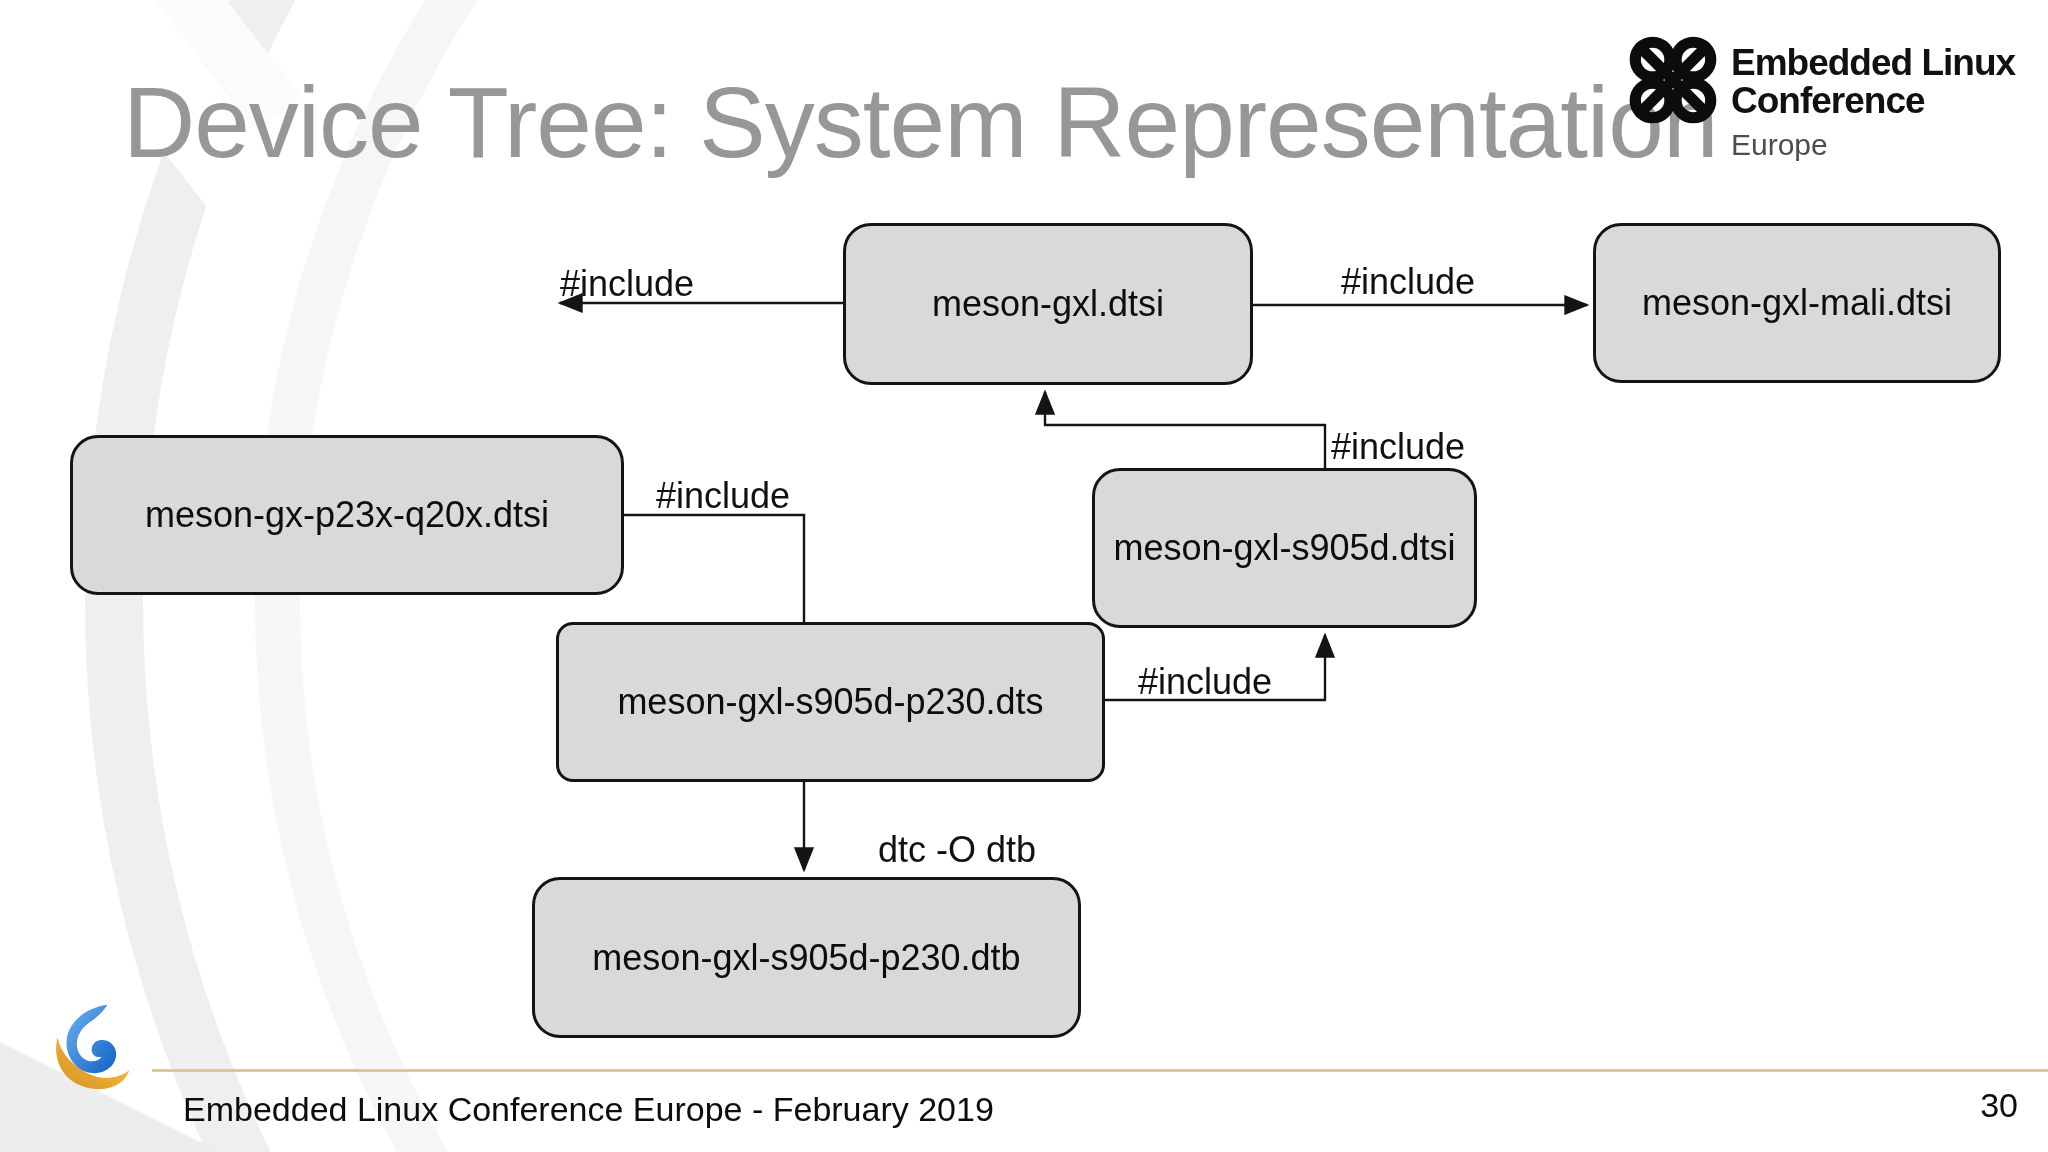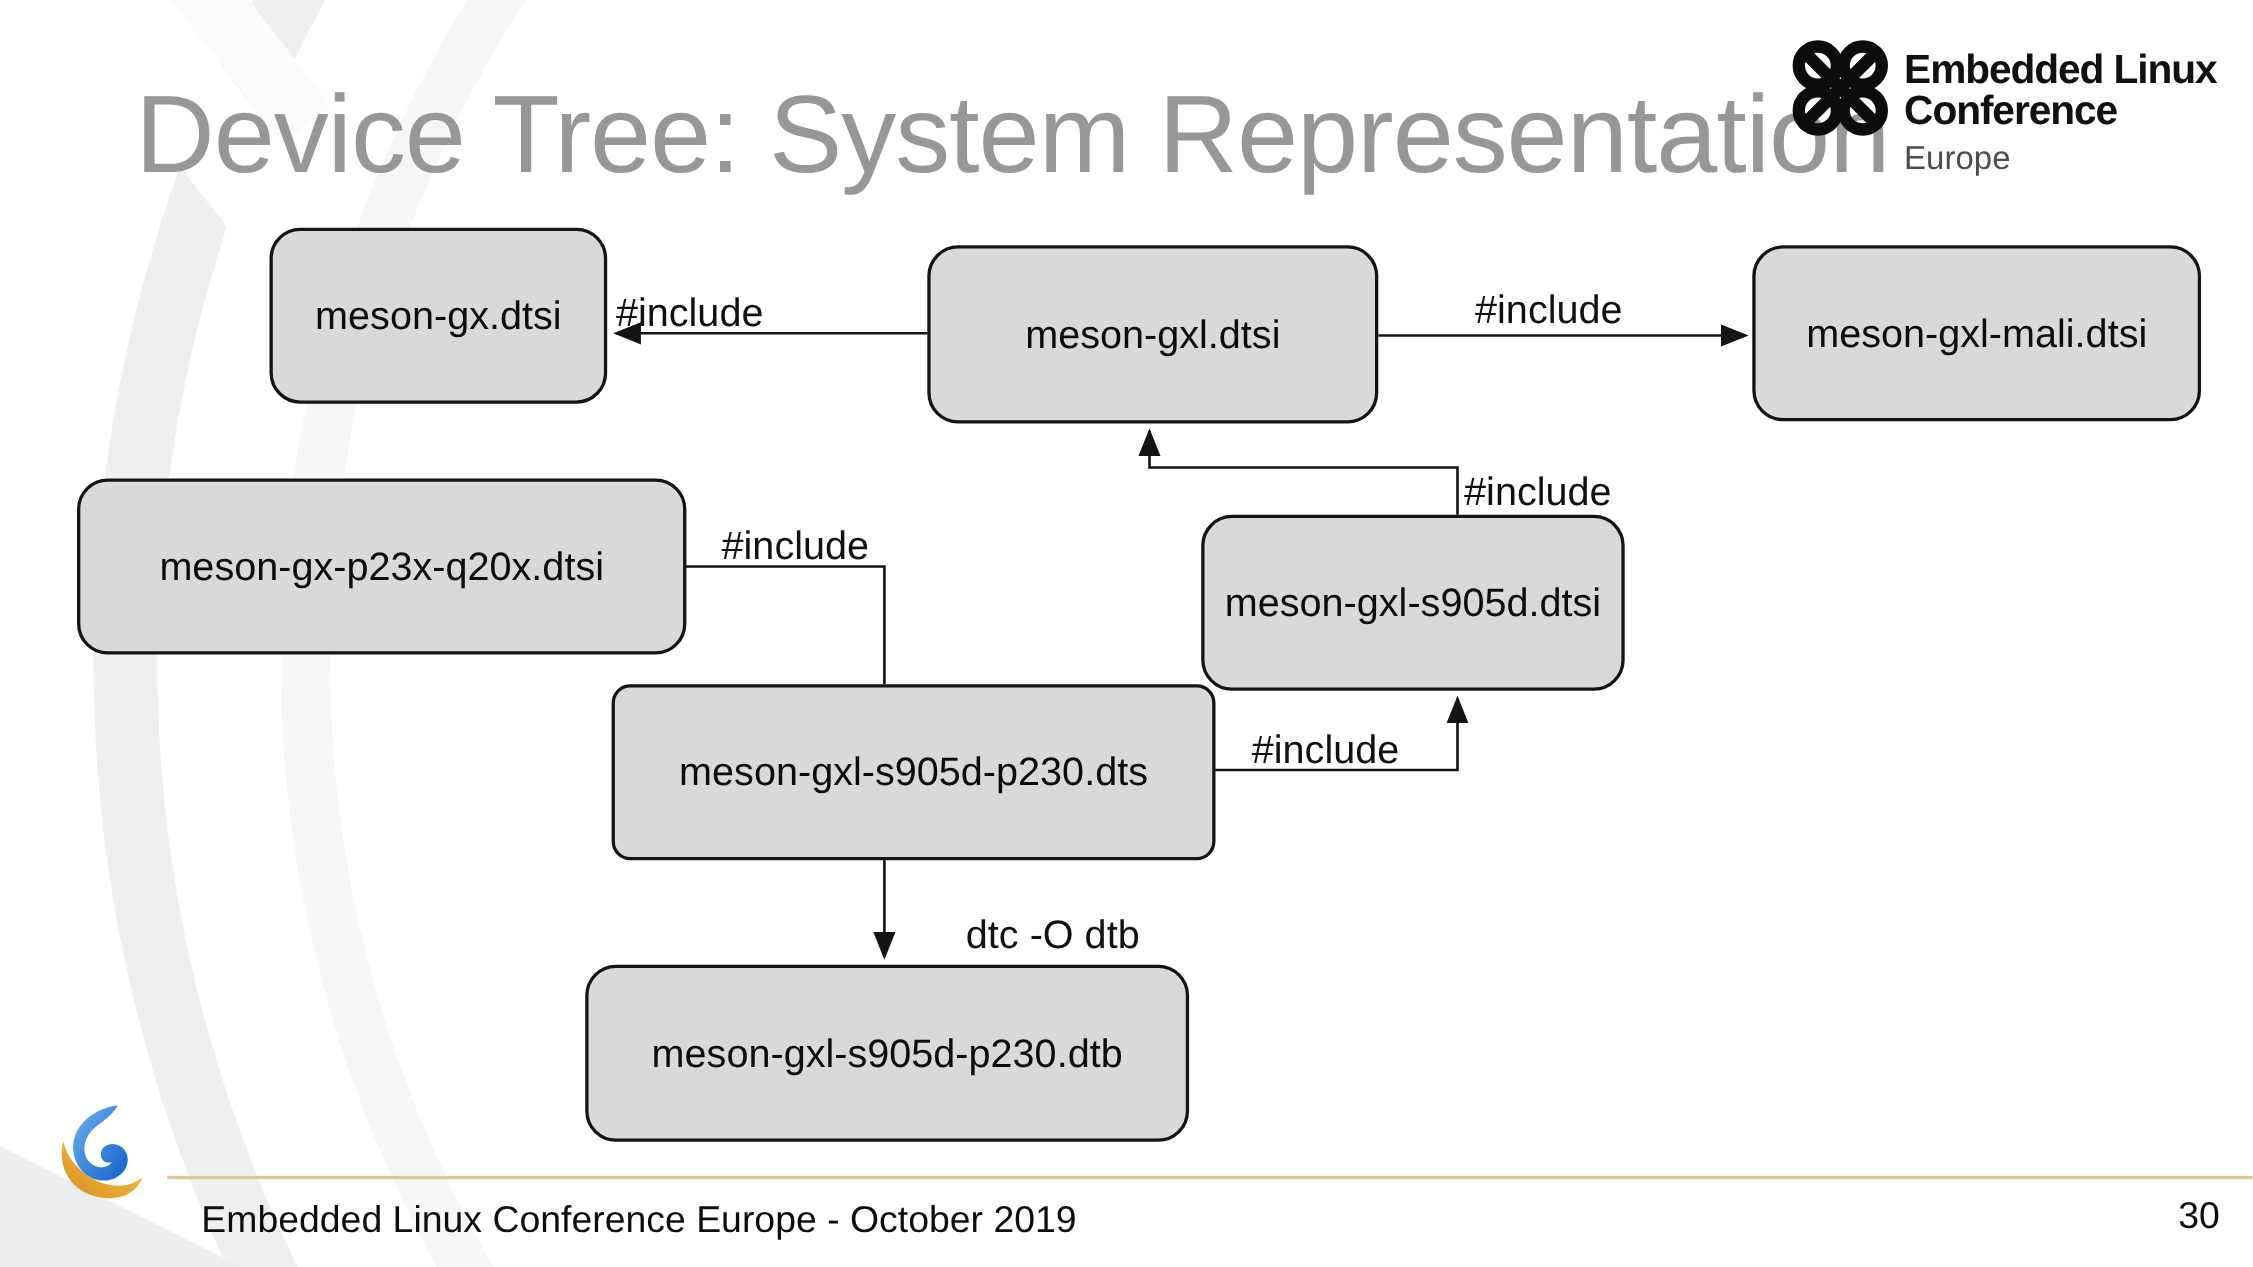--- a/index.html
+++ b/index.html
@@ -97,23 +97,20 @@
       <text x="1331" y="459" text-anchor="start" class="edge-label">#include</text>
       <polyline points="804,622 804,515 599,515" class="edge-line" marker-end="url(#arrowhead)"></polyline>
       <text x="723" y="508" text-anchor="middle" class="edge-label">#include</text>
       <polyline points="1081,700 1325,700 1325,635" class="edge-line" marker-end="url(#arrowhead)"></polyline>
       <text x="1205" y="694" text-anchor="middle" class="edge-label">#include</text>
       <polyline points="804,782 804,870" class="edge-line" marker-end="url(#arrowhead)"></polyline>
       <text x="878" y="862" text-anchor="start" class="edge-label">dtc -O dtb</text>
     </svg>
 
   <div id="nodes">
-      <div class="node" style="left: 245px; top: 207px; width: 307px; height: 160px;">
-        <span>meson-gx.dtsi</span>
-      </div>
       <div class="node" style="left: 1593px; top: 223px; width: 408px; height: 160px;">
         <span>meson-gxl-mali.dtsi</span>
       </div>
       <div class="node" style="left: 843px; top: 223px; width: 410px; height: 162px;">
         <span>meson-gxl.dtsi</span>
       </div>
       <div class="node" style="left: 70px; top: 435px; width: 554px; height: 160px;">
         <span>meson-gx-p23x-q20x.dtsi</span>
       </div>
       <div class="node" style="left: 1092px; top: 468px; width: 385px; height: 160px;">
@@ -135,16 +132,16 @@
       </linearGradient>
       <linearGradient id="bl-gold" x1="0" y1="1" x2="1" y2="0">
         <stop offset="0" stop-color="#d88f1e"></stop>
         <stop offset="1" stop-color="#f7c94c"></stop>
       </linearGradient>
     </defs>
     <path fill="url(#bl-gold)" d="M14,38 C8,64 22,86 48,91 C70,95 85,85 89,72 C78,81 62,83 47,76 C30,68 18,55 14,38 Z"></path>
     <path fill="url(#bl-blue)" d="M66,4 C38,8 20,28 24,50 C28,70 47,80 63,73 C76,67 79,52 70,44 C63,38 52,40 50,48 C48,55 54,60 60,58 C56,64 46,65 39,58 C30,48 34,31 48,22 C55,17 62,11 66,4 Z"></path>
   </svg>
   <div class="footer-rule"></div>
-  <div class="footer-text">Embedded Linux Conference Europe - October 2019</div>
+  <div class="footer-text">Embedded Linux Conference Europe - February 2019</div>
   <div class="page-number">30</div>
 
 </div>
 
 </body></html>

